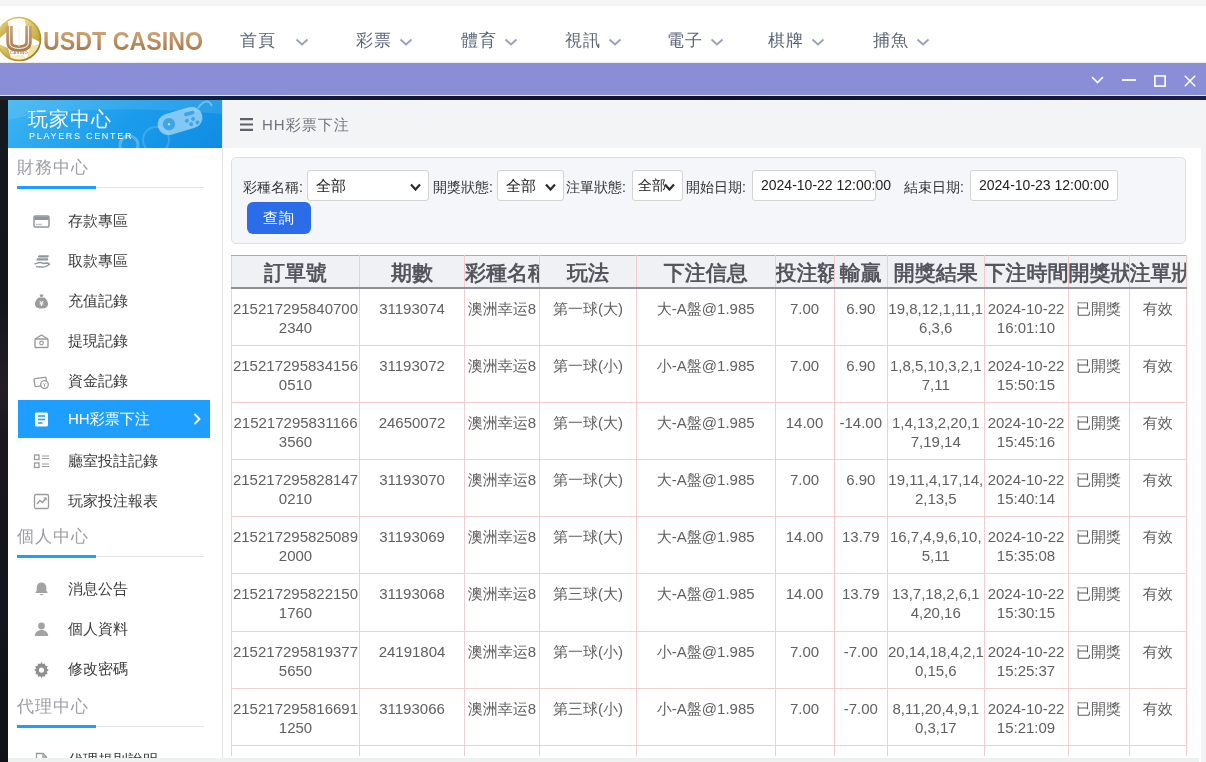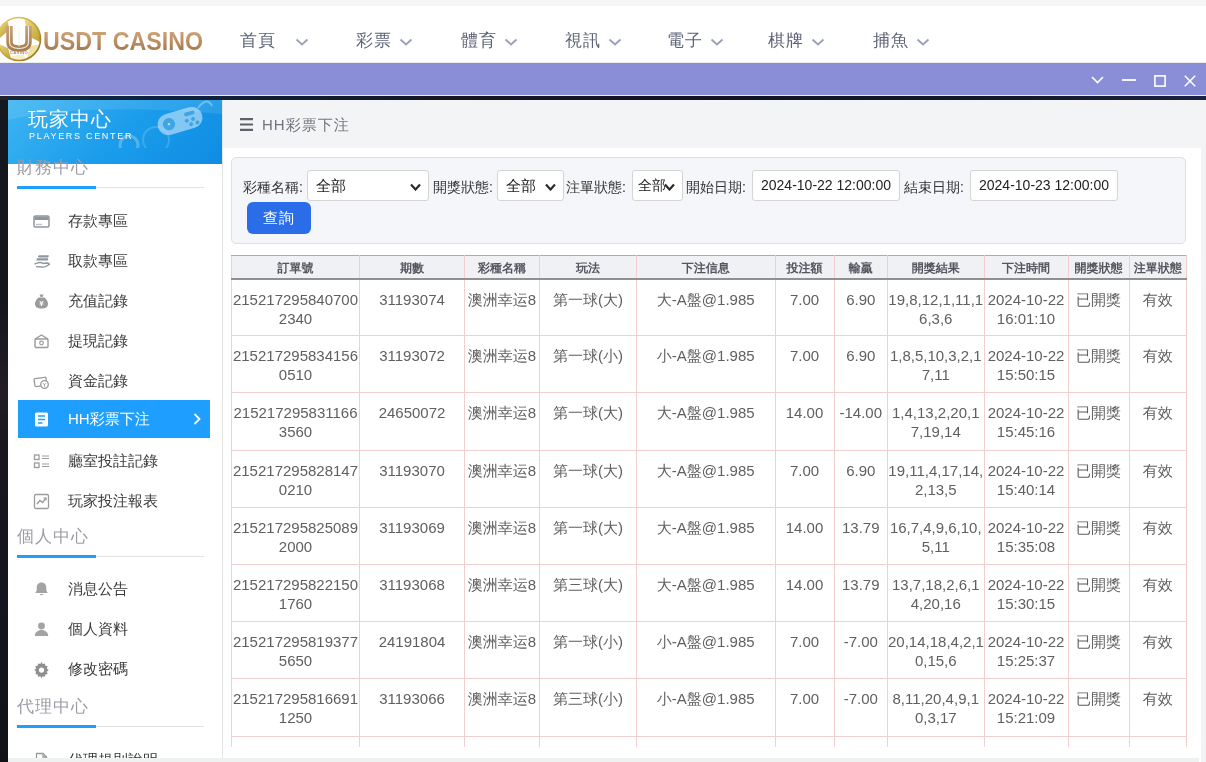--- a/index.html
+++ b/index.html
@@ -24,21 +24,21 @@
 #titlebar { left:0; top:63px; width:1206px; height:32px; background:#8a8ed6; }
 #hairline { left:0; top:95px; width:1206px; height:1px; background:#e9e9f2; }
 #darkstrip { left:0; top:96px; width:1206px; height:4px; background:linear-gradient(90deg,#20242c 0%,#0e2440 10%,#151821 35%,#111420 60%,#161a28 85%,#1c2140 100%); }
 
 
 #leftdark { left:0; top:100px; width:8px; height:662px; background:linear-gradient(180deg,#16181f 0%,#14161d 30%,#241d26 44%,#1a161e 52%,#131520 75%,#101217 100%); }
 
 
 #sidebar { left:8px; top:100px; width:214px; height:662px; background:#fff; }
 #sbborder { left:222px; top:100px; width:1px; height:662px; background:#e4e4e4; }
-#sbhead { position:absolute; left:0; top:0; width:214px; height:64px; overflow:hidden;
+#sbhead { position:absolute; left:0; top:0; width:214px; height:48px; overflow:hidden;
   background:linear-gradient(135deg,#3db5f2 0%,#1a9ceb 55%,#0f8ce2 100%); }
 #sbhead .t1 { position:absolute; left:20px; top:6px; font-size:20px; color:#fff; letter-spacing:1px; }
 #sbhead .t2 { position:absolute; left:21px; top:31px; font-size:9px; color:#fff; letter-spacing:1.7px; }
 .section { position:absolute; left:9px; font-size:17px; color:#9c9ca4; letter-spacing:1px; }
 .secline { position:absolute; left:9px; width:187px; height:1px; background:#e3e3e3; }
 .secline i { position:absolute; left:0; top:-1px; width:79px; height:3px; background:#1e9fff; display:block; }
 .mitem { position:absolute; left:10px; width:192px; height:40px; }
 .mitem .ic { position:absolute; left:15px; top:12px; width:17px; height:17px; }
 .mitem .tx { position:absolute; left:50px; top:11px; font-size:15px; color:#3a3a3a; }
 .mitem.sel { background:#1e9fff; top:300px !important; height:38px; }
@@ -56,21 +56,21 @@
 
 #fpanel { left:231px; top:157px; width:955px; height:87px; background:#f5f6f9; border:1px solid #dcdfe6; border-radius:5px; }
 .flabel { position:absolute; top:179px; font-size:14px; color:#333; }
 .fbox { position:absolute; top:170px; height:31px; background:#fff; border:1px solid #d4d4d4; border-radius:3px; font-size:15px; color:#222; line-height:29px; padding-left:8px; white-space:nowrap; }
 .fbox svg { position:absolute; right:7px; top:11.5px; }
 #btnq { left:247px; top:202px; width:64px; height:32px; background:#2b6ce8; border-radius:6px; color:#fff; font-size:15px; text-align:center; line-height:32px; letter-spacing:1px; }
 
 
 #tblwrap { left:231px; top:255px; width:956px; height:503px; overflow:hidden; }
 table { border-collapse:collapse; table-layout:fixed; width:955px; }
-th { height:23px; padding-top:3px; background:#eff1f4; border-top:1px solid #ababab; border-bottom:2px solid #8f8f96; border-left:1px solid #f1cdcd; border-right:1px solid #f1cdcd; font-size:12px; color:#55555e; font-weight:bold; white-space:nowrap; overflow:hidden; }
+th { height:23px; padding-top:3px; background:#eff1f4; border-top:1px solid #ababab; border-bottom:2px solid #8f8f96; border-left:1px solid #f1cdcd; border-right:1px solid #f1cdcd; font-size:21px; color:#55555e; font-weight:bold; white-space:nowrap; overflow:hidden; }
 td { height:57.2px; border:1px solid #f2cfcf; font-size:15px; color:#606060; text-align:center; line-height:19px; white-space:nowrap; overflow:hidden; vertical-align:top; padding-top:10px; }
 </style>
 </head>
 <body>
 <div id="stage">
   <div id="topstrip" class="abs"></div>
   <div id="nav" class="abs"></div>
   <div id="logotext" class="abs">USDT CASINO</div>
   <div id="logocoin" class="abs" style="left:-4px; top:16px;">
     <svg width="46" height="46" viewBox="0 0 46 46">
@@ -325,21 +325,21 @@
         </svg></div>
       <div class="flabel abs" style="left:433px">開獎狀態:</div>
       <div class="fbox abs" style="left:497px;width:67px;">全部<svg width="11" height="8" viewBox="0 0 11 8">
           <path d="M1 1.5 L5.5 6.5 L10 1.5" stroke="#2b2b2b" stroke-width="2.2" fill="none"></path>
         </svg></div>
       <div class="flabel abs" style="left:566px">注單狀態:</div>
       <div class="fbox abs" style="left:632px;width:51px;padding-left:5px;font-size:14px">全部<svg width="11" height="8" viewBox="0 0 11 8">
           <path d="M1 1.5 L5.5 6.5 L10 1.5" stroke="#2b2b2b" stroke-width="2.2" fill="none"></path>
         </svg></div>
       <div class="flabel abs" style="left:686px">開始日期:</div>
-      <div class="fbox abs" style="left:752px;width:148px;font-size:14px;line-height:29px">2024-10-22 12:00:00</div>
+      <div class="fbox abs" style="left:752px;width:124px;font-size:14px;line-height:29px">2024-10-22 12:00:00</div>
       <div class="flabel abs" style="left:904px">結束日期:</div>
       <div class="fbox abs" style="left:970px;width:148px;font-size:14px;line-height:29px">2024-10-23 12:00:00</div>
     </div>
   <div id="btnq" class="abs">查詢</div>
   <div id="tblwrap" class="abs">
     <table id="tbl">
         <colgroup>
           <col style="width:128px">
           <col style="width:105px">
           <col style="width:75px">

